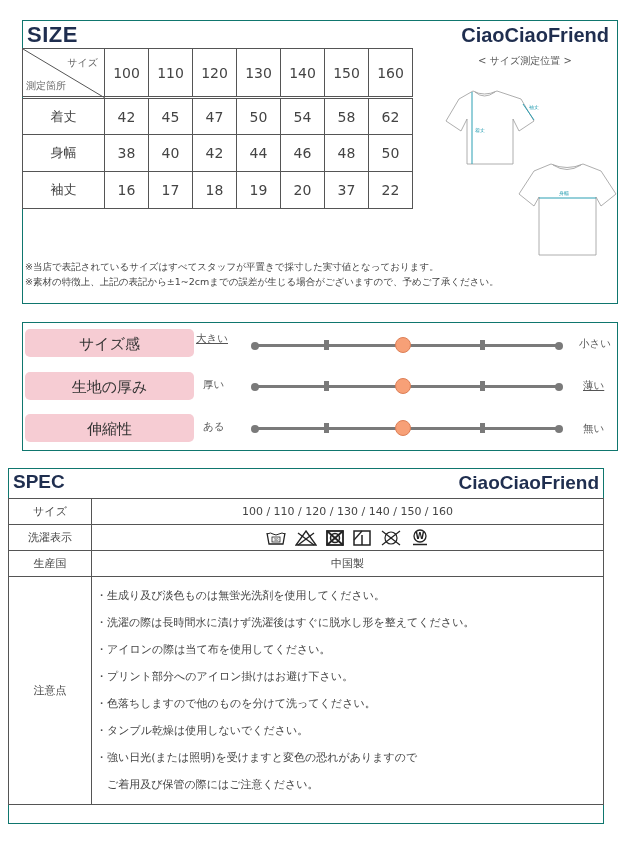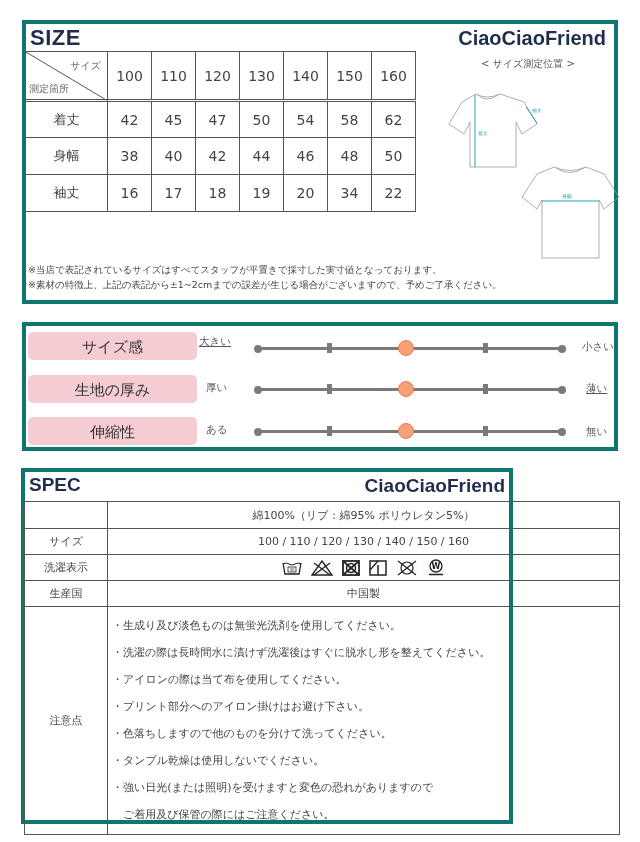--- a/index.html
+++ b/index.html
@@ -1,19 +1,19 @@
 <!DOCTYPE html>
 <html><head>
 <meta charset="utf-8">
 <style>
   * { box-sizing: border-box; margin: 0; padding: 0; }
   html, body { width: 640px; height: 842px; background: #ffffff; overflow: hidden; }
   body { position: relative; font-family: "DejaVu Sans", "Liberation Sans", sans-serif; color: #333; }
 
-  .box { position: absolute; border: 4px solid #0f766e; background: #fff; }
+  .box { position: absolute; border: 1px solid #0f766e; background: #fff; }
   .title { position: absolute; font-family: "Liberation Sans", "DejaVu Sans", sans-serif; font-weight: bold; color: #1f2e4f; }
 
   
   #size-box { left: 22px; top: 20px; width: 596px; height: 284px; }
   #size-title { left: 4px; top: 1px; font-size: 22px; letter-spacing: 0.5px; }
   #size-brand { right: 8px; top: 3px; font-size: 20px; }
 
   table.size { position: absolute; left: -1px; top: 27px; border-collapse: collapse; }
   table.size td { border: 1px solid #555; text-align: center; font-size: 14px; color: #444; }
   table.size tr.head td { height: 49px; }
@@ -38,21 +38,21 @@
   .srow { position: absolute; left: 0; width: 100%; height: 40px; }
   .pill { position: absolute; left: 2px; width: 169px; height: 28px; background: #f6ccd3; border-radius: 5px; text-align: center; font-size: 15px; line-height: 30px; color: #333; }
   .lbl-left { position: absolute; left: 173px; font-size: 10.5px; color: #555; }
   .lbl-right { position: absolute; left: 556px; font-size: 10.5px; color: #555; }
   .track { position: absolute; left: 231px; width: 304px; height: 3px; background: #7a7a7a; }
   .dot { position: absolute; width: 8px; height: 8px; border-radius: 50%; background: #7a7a7a; }
   .tick { position: absolute; width: 5px; height: 10px; background: #7a7a7a; }
   .knob { position: absolute; width: 16px; height: 16px; border-radius: 50%; background: #f7a077; border: 1px solid #dd7f56; }
 
   
-  #spec-box { left: 21px; top: 468px; width: 492px; height: 356px; padding-left: 22px; }
+  #spec-box { left: 8px; top: 468px; width: 596px; height: 356px; padding-left: 22px; }
   #spec-title { left: 4px; top: 2px; font-size: 19px; }
   #spec-brand { right: 4px; top: 3px; font-size: 19px; }
   table.spec { position: absolute; left: -1px; top: 29px; width: 596px; border-collapse: collapse; }
   table.spec td { border: 1px solid #555; font-size: 11px; color: #444; text-align: center; }
   table.spec td.k { width: 83px; }
   table.spec tr.r td { height: 26px; }
   table.spec tr.r.first td { height: 27px; }
   .cautions { text-align: left !important; padding: 5px 0 6px 4px; }
   .cautions div { height: 27px; line-height: 27px; font-size: 11px; white-space: nowrap; }
   .wash { display: inline-flex; gap: 9px; align-items: center; vertical-align: middle; }
@@ -102,21 +102,21 @@
       <td>48</td>
       <td>50</td>
     </tr>
     <tr class="row">
       <td class="label">袖丈</td>
       <td>16</td>
       <td>17</td>
       <td>18</td>
       <td>19</td>
       <td>20</td>
-      <td>34</td>
+      <td>37</td>
       <td>22</td>
     </tr>
   </tbody>
     </table>
 
   <div id="measure-label">&lt; サイズ測定位置 &gt;</div>
 
   <svg id="shirt-figure" width="196" height="190" viewBox="0 0 196 190">
 
     <g fill="none" stroke="#999" stroke-width="0.8">
@@ -177,24 +177,20 @@
     <div class="lbl-right" style="top:13px;left:560px;">無い</div>
   </div>
 </div>
 
 <div class="box" id="spec-box">
   <div class="title" id="spec-title">SPEC</div>
   <div class="title" id="spec-brand">CiaoCiaoFriend</div>
 
   <table class="spec">
     <tbody>
-        <tr class="r first">
-      <td class="k"></td>
-      <td>綿100%（リブ：綿95% ポリウレタン5%）</td>
-    </tr>
     <tr class="r">
       <td class="k">サイズ</td>
       <td>100 / 110 / 120 / 130 / 140 / 150 / 160</td>
     </tr>
     <tr class="r">
       <td class="k">洗濯表示</td>
       <td>
         <span class="wash">
           <svg width="20" height="14" viewBox="0 0 20 14">
             <path d="M1 2 L3 13 L17 13 L19 2" fill="none" stroke="#222" stroke-width="1.3"></path>

